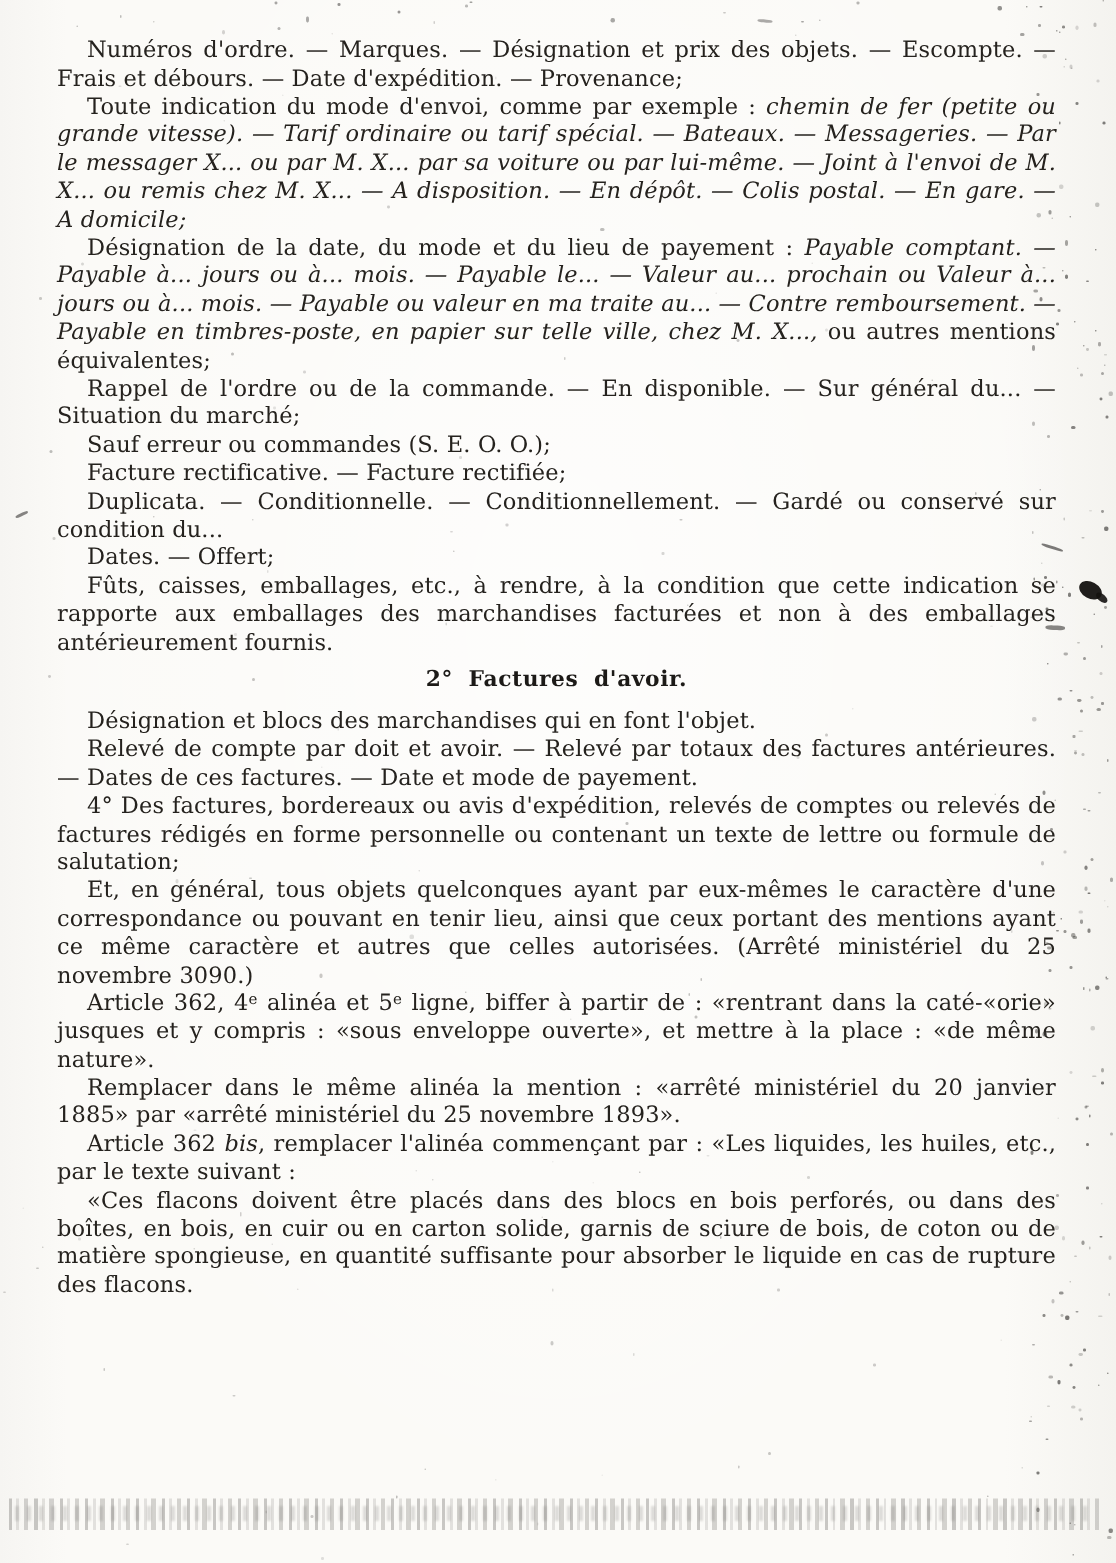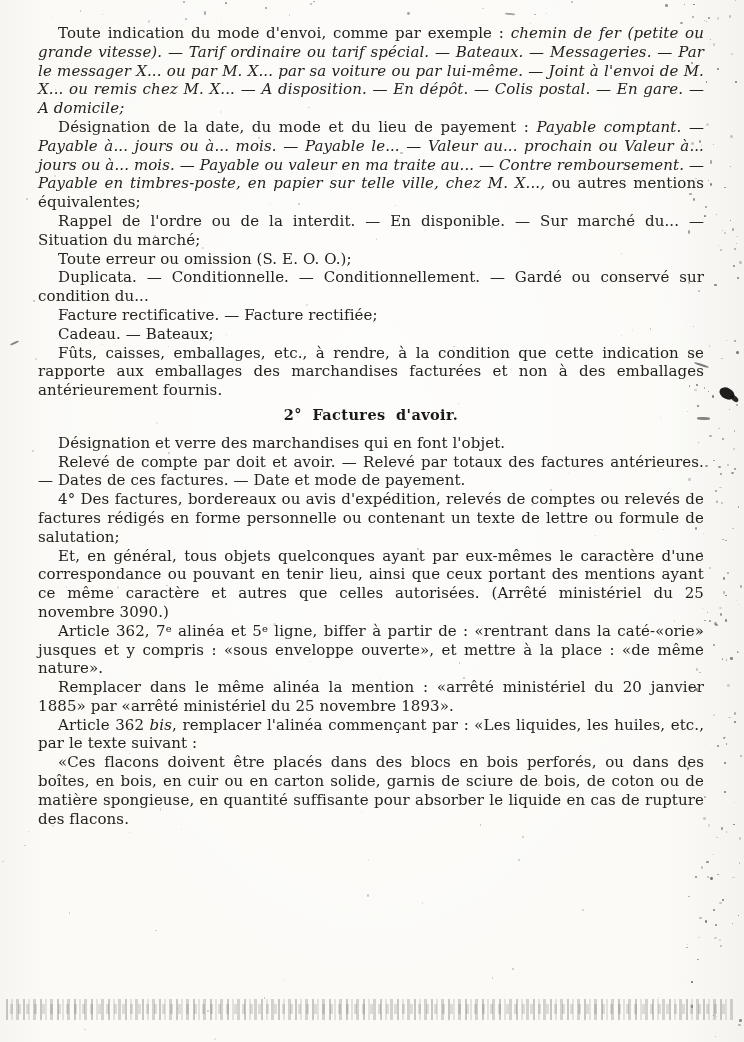--- a/index.html
+++ b/index.html
@@ -43,34 +43,35 @@
     background:repeating-linear-gradient(90deg,
       rgba(80,78,74,.18) 0 3px, rgba(0,0,0,0) 3px 8px);
     filter:blur(0.6px);
   }
 </style>
 </head>
 <body>
 
 <div>
   <div class="text-block" id="doc-body">
+      <p class="para"><span class="">Numéros d'ordre. — Marques. — Désignation et prix des objets. — Escompte. — Frais et débours. — Date d'expédition. — Provenance;</span></p>
       <p class="para"><span class="">Toute indication du mode d'envoi, comme par exemple : </span><span class="seg-i">chemin de fer (petite ou grande vitesse). — Tarif ordinaire ou tarif spécial. — Bateaux. — Messageries. — Par le messager X... ou par M. X... par sa voiture ou par lui-même. — Joint à l'envoi de M. X... ou remis chez M. X... — A disposition. — En dépôt. — Colis postal. — En gare. — A domicile;</span></p>
       <p class="para"><span class="">Désignation de la date, du mode et du lieu de payement : </span><span class="seg-i">Payable comptant. — Payable à... jours ou à... mois. — Payable le... — Valeur au... prochain ou Valeur à... jours ou à... mois. — Payable ou valeur en ma traite au... — Contre remboursement. — Payable en timbres-poste, en papier sur telle ville, chez M. X...,</span><span class=""> ou autres mentions équivalentes;</span></p>
-      <p class="para"><span class="">Rappel de l'ordre ou de la interdit. — En disponible. — Sur marché du... — Situation du marché;</span></p>
-      <p class="para"><span class="">Toute erreur ou omission (S. E. O. O.);</span></p>
+      <p class="para"><span class="">Rappel de l'ordre ou de la commande. — En disponible. — Sur général du... — Situation du marché;</span></p>
+      <p class="para"><span class="">Sauf erreur ou commandes (S. E. O. O.);</span></p>
+      <p class="para"><span class="">Facture rectificative. — Facture rectifiée;</span></p>
       <p class="para"><span class="">Duplicata. — Conditionnelle. — Conditionnellement. — Gardé ou conservé sur condition du...</span></p>
-      <p class="para"><span class="">Facture rectificative. — Facture rectifiée;</span></p>
-      <p class="para"><span class="">Cadeau. — Bateaux;</span></p>
+      <p class="para"><span class="">Dates. — Offert;</span></p>
       <p class="para"><span class="">Fûts, caisses, emballages, etc., à rendre, à la condition que cette indication se rapporte aux emballages des marchandises facturées et non à des emballages antérieurement fournis.</span></p>
       <p class="heading"><span class="">2° Factures d'avoir.</span></p>
-      <p class="para"><span class="">Désignation et verre des marchandises qui en font l'objet.</span></p>
+      <p class="para"><span class="">Désignation et blocs des marchandises qui en font l'objet.</span></p>
       <p class="para"><span class="">Relevé de compte par doit et avoir. — Relevé par totaux des factures antérieures. — Dates de ces factures. — Date et mode de payement.</span></p>
       <p class="para"><span class="">4° Des factures, bordereaux ou avis d'expédition, relevés de comptes ou relevés de factures rédigés en forme personnelle ou contenant un texte de lettre ou formule de salutation;</span></p>
       <p class="para"><span class="">Et, en général, tous objets quelconques ayant par eux-mêmes le caractère d'une correspondance ou pouvant en tenir lieu, ainsi que ceux portant des mentions ayant ce même caractère et autres que celles autorisées. (Arrêté ministériel du 25 novembre 3090.)</span></p>
-      <p class="para"><span class="">Article 362, 7</span><span class="seg-sup">e</span><span class=""> alinéa et 5</span><span class="seg-sup">e</span><span class=""> ligne, biffer à partir de : «rentrant dans la caté-«orie» jusques et y compris : «sous enveloppe ouverte», et mettre à la place : «de même nature».</span></p>
+      <p class="para"><span class="">Article 362, 4</span><span class="seg-sup">e</span><span class=""> alinéa et 5</span><span class="seg-sup">e</span><span class=""> ligne, biffer à partir de : «rentrant dans la caté-«orie» jusques et y compris : «sous enveloppe ouverte», et mettre à la place : «de même nature».</span></p>
       <p class="para"><span class="">Remplacer dans le même alinéa la mention : «arrêté ministériel du 20 janvier 1885» par «arrêté ministériel du 25 novembre 1893».</span></p>
       <p class="para"><span class="">Article 362 </span><span class="seg-i">bis</span><span class="">, remplacer l'alinéa commençant par : «Les liquides, les huiles, etc., par le texte suivant :</span></p>
       <p class="para"><span class="">«Ces flacons doivent être placés dans des blocs en bois perforés, ou dans des boîtes, en bois, en cuir ou en carton solide, garnis de sciure de bois, de coton ou de matière spongieuse, en quantité suffisante pour absorber le liquide en cas de rupture des flacons.</span></p>
     </div>
   <div id="scan-noise">
       <div class="noise-dot" style="left: 718.46px; top: 466.222px; width: 2.53444px; height: 1.87511px; opacity: 0.514867;"></div>
       <div class="noise-dot" style="left: 714.436px; top: 284.157px; width: 2.12454px; height: 2.07749px; opacity: 0.612737;"></div>
       <div class="noise-dot" style="left: 699.496px; top: 917.341px; width: 2.34233px; height: 1.77502px; opacity: 0.333501;"></div>
       <div class="noise-dot" style="left: 713.039px; top: 714.076px; width: 2.09912px; height: 2.05005px; opacity: 0.181921;"></div>
       <div class="noise-dot" style="left: 731.216px; top: 53.2576px; width: 2.06618px; height: 1.68097px; opacity: 0.195769;"></div>

